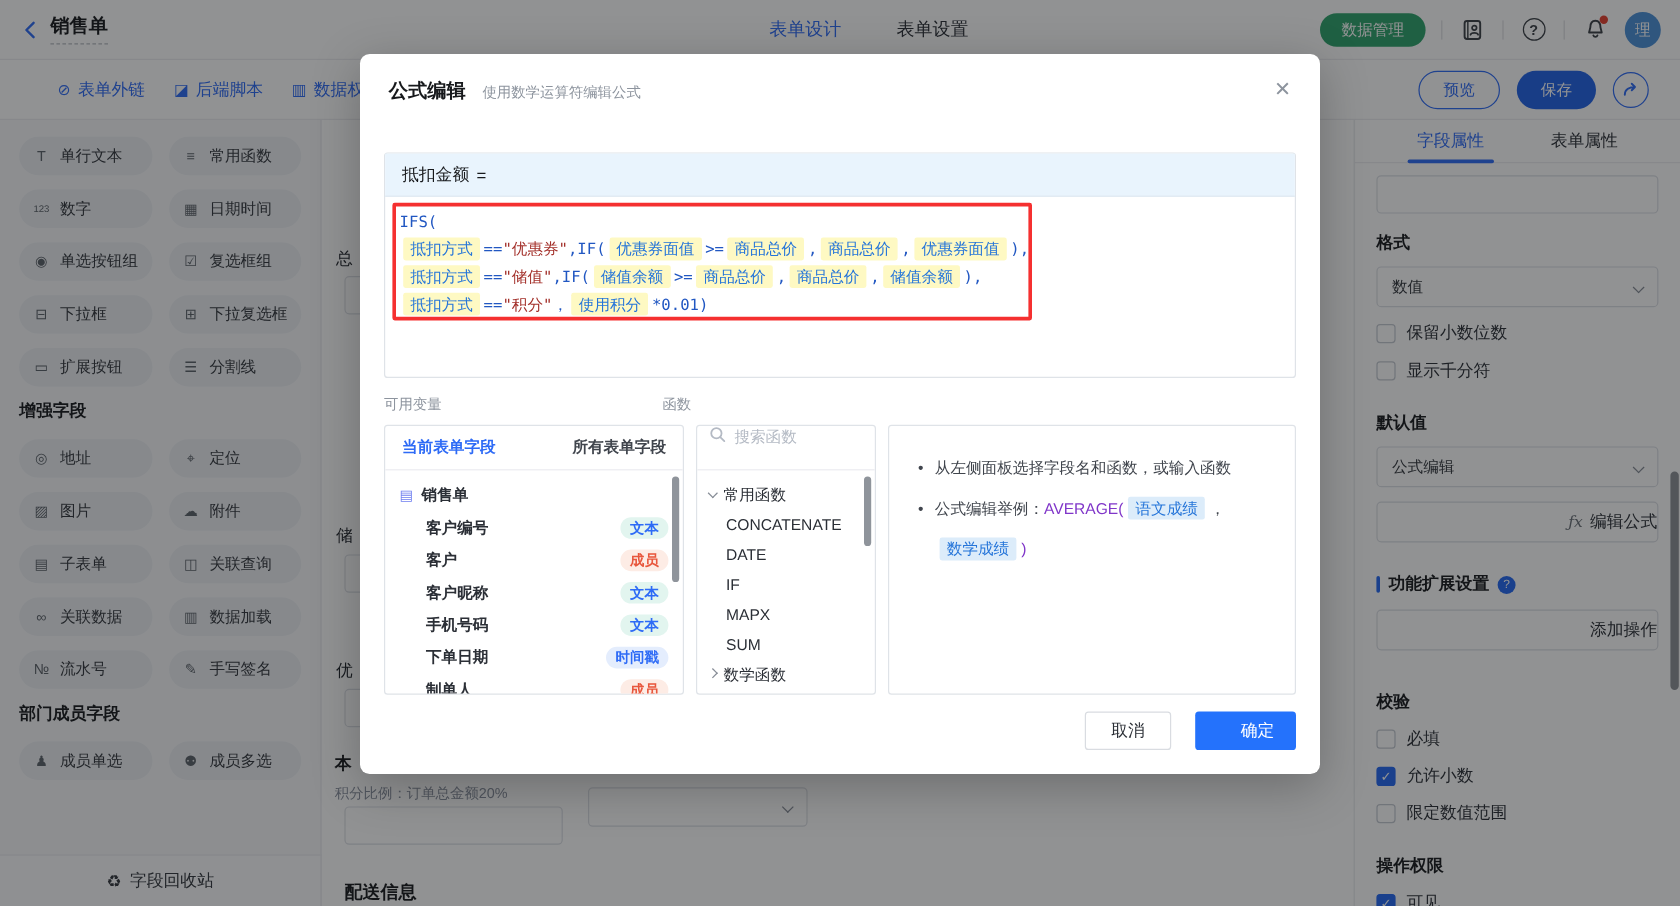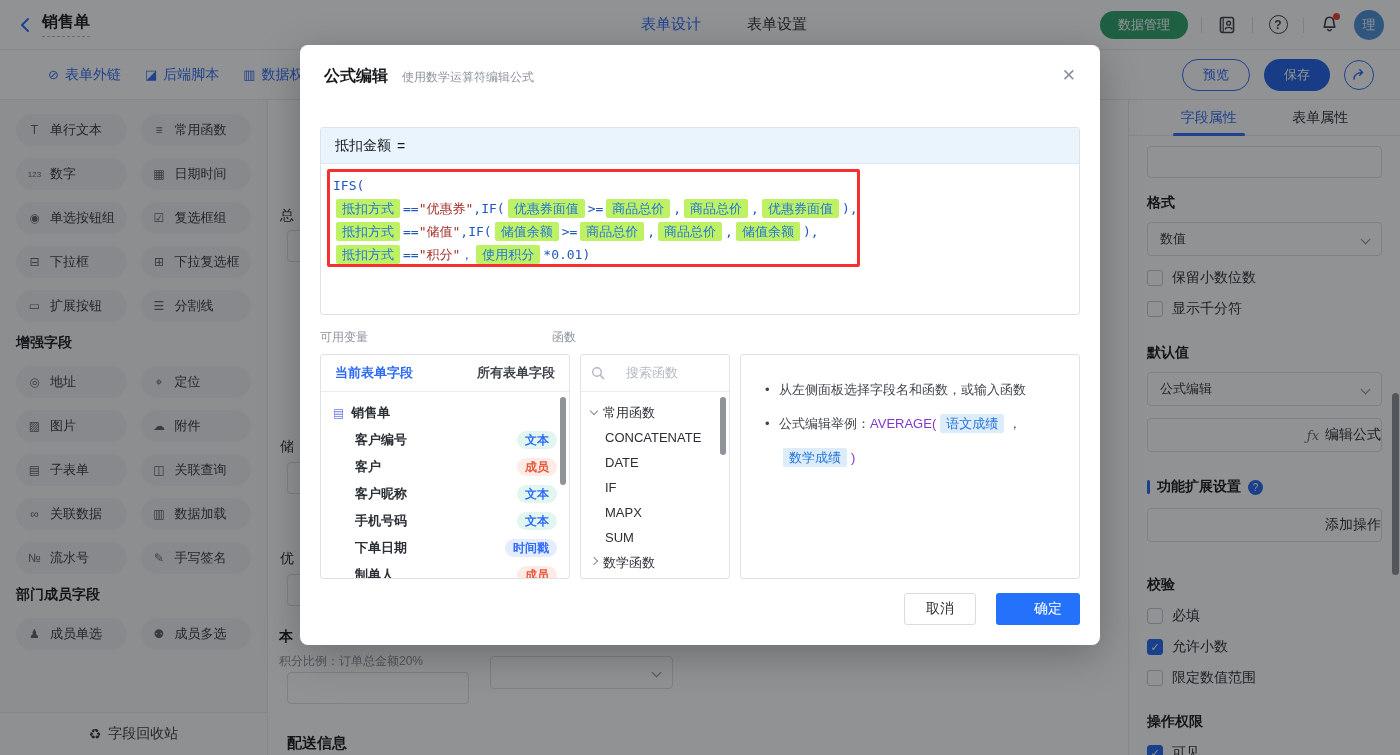--- a/index.html
+++ b/index.html
@@ -84,21 +84,21 @@
   .modal { position:absolute; left:300px; top:45px; width:800px; height:600px; background:#fff; border-radius:8px; box-shadow:0 10px 40px rgba(0,0,0,0.25); z-index:50; }
   .m-head { height:62px; display:flex; align-items:center; padding:0 24px; position:relative; }
   .m-title { font-size:16px; font-weight:bold; color:#17191c; }
   .m-sub { font-size:12px; color:#8d949e; margin-left:14px; margin-top:2px; }
   .m-close { position:absolute; right:24px; top:20px; font-size:17px; color:#8d949e; cursor:pointer; }
 
   .f-wrap { margin:20px 20px 0; border:1px solid #dfe3e8; border-radius:3px; }
   .f-bar { height:36px; background:#e9f4fd; border-bottom:1px solid #dfe8f0; display:flex; align-items:center; padding:0 14px; font-size:14px; color:#17191c; gap:6px; }
   .f-body { position:relative; height:150px; padding:10px 12px; overflow:hidden; }
   .f-line { font-family:"DejaVu Sans Mono",monospace; font-size:13px; line-height:23px; color:#2157c2; white-space:nowrap; }
-  .tok-field { display:inline-block; font-family:"Liberation Sans","DejaVu Sans",sans-serif; background:#bef264; color:#2575d9; border-radius:2px; padding:0 6px; margin:0 3px; line-height:19px; }
+  .tok-field { display:inline-block; font-family:"Liberation Sans","DejaVu Sans",sans-serif; background:#fef9c3; color:#2575d9; border-radius:2px; padding:0 6px; margin:0 3px; line-height:19px; }
   .tok-str { color:#a3302a; }
   .red-box { position:absolute; left:6px; top:5px; width:533px; height:98px; border:3px solid #f53030; border-radius:2px; pointer-events:none; }
 
   .panel-labels { display:flex; margin:14px 20px 8px; font-size:12px; color:#8d949e; }
   .pl-vars { width:232px; } .pl-fns { width:160px; }
   .panels { display:flex; margin:0 20px; gap:10px; height:225px; }
   .panel-box { border:1px solid #dfe3e8; border-radius:3px; position:relative; overflow:hidden; background:#fff; }
   .vars-panel { width:250px; flex:none;font-weight:bold; }
   .fns-panel { width:150px; flex:none; }
   .tips-panel { flex:1; }
@@ -109,21 +109,21 @@
   .tree-row { height:27px; display:flex; align-items:center; font-size:13px; color:#2b2f36; cursor:pointer; }
   .tree-form { padding-left:12px; gap:7px; }
   .doc-ic { color:#6f7ff0; font-size:12px; }
   .tree-field { padding-left:34px; padding-right:12px; justify-content:space-between; }
   .tag { font-size:12px; border-radius:9px; padding:1px 8px; line-height:16px; flex:none; }
   .tag-text { background:#e2f5ef; color:#2e6bf6; }
   .tag-member { background:#fdece5; color:#e8573d; }
   .tag-ts { background:#e4edfd; color:#2e6bf6; }
   .mini-scroll { position:absolute; right:3px; width:6px; border-radius:3px; background:#8f949b; }
   .vs { top:42px; height:88px; } .fs { top:42px; height:58px; }
-  .fn-search { height:37px; border-bottom:1px solid #ececf0; display:flex; align-items:center; gap:21px; padding:0 10px; cursor:text; }
+  .fn-search { height:37px; border-bottom:1px solid #ececf0; display:flex; gap:7px; padding:0 10px; cursor:text; }
   .fn-ph { font-size:13px; color:#b4bac4; }
   .fn-list { padding-top:8px; }
   .fn-row { height:25px; display:flex; align-items:center; font-size:13px; color:#2b2f36; padding-left:10px; gap:6px; cursor:pointer; }
   .fn-item { padding-left:24px; }
   .chev { display:inline-block; width:7px; height:7px; border-right:1.5px solid #868c96; border-bottom:1.5px solid #868c96; transform:rotate(45deg); }
   .chev.right { transform:rotate(-45deg); }
   .chev-sm { width:6px; height:6px; margin-top:-3px; }
   .tips { list-style:none; padding:18px 0 0 24px; }
   .tips li { font-size:13px; color:#40454d; line-height:34px; position:relative; padding-left:14px; }
   .tips li::before { content:"•"; position:absolute; left:0; color:#40454d; }

